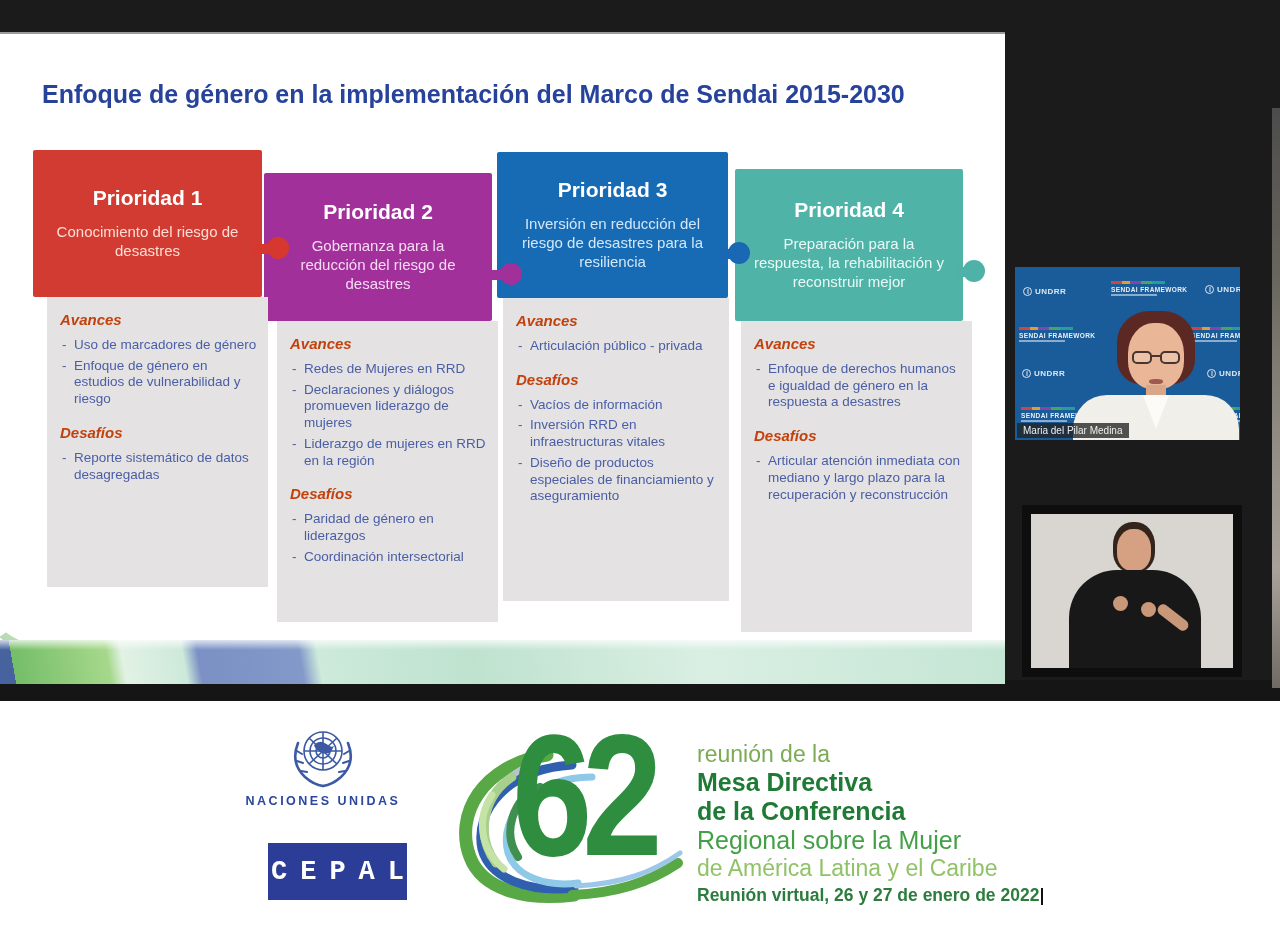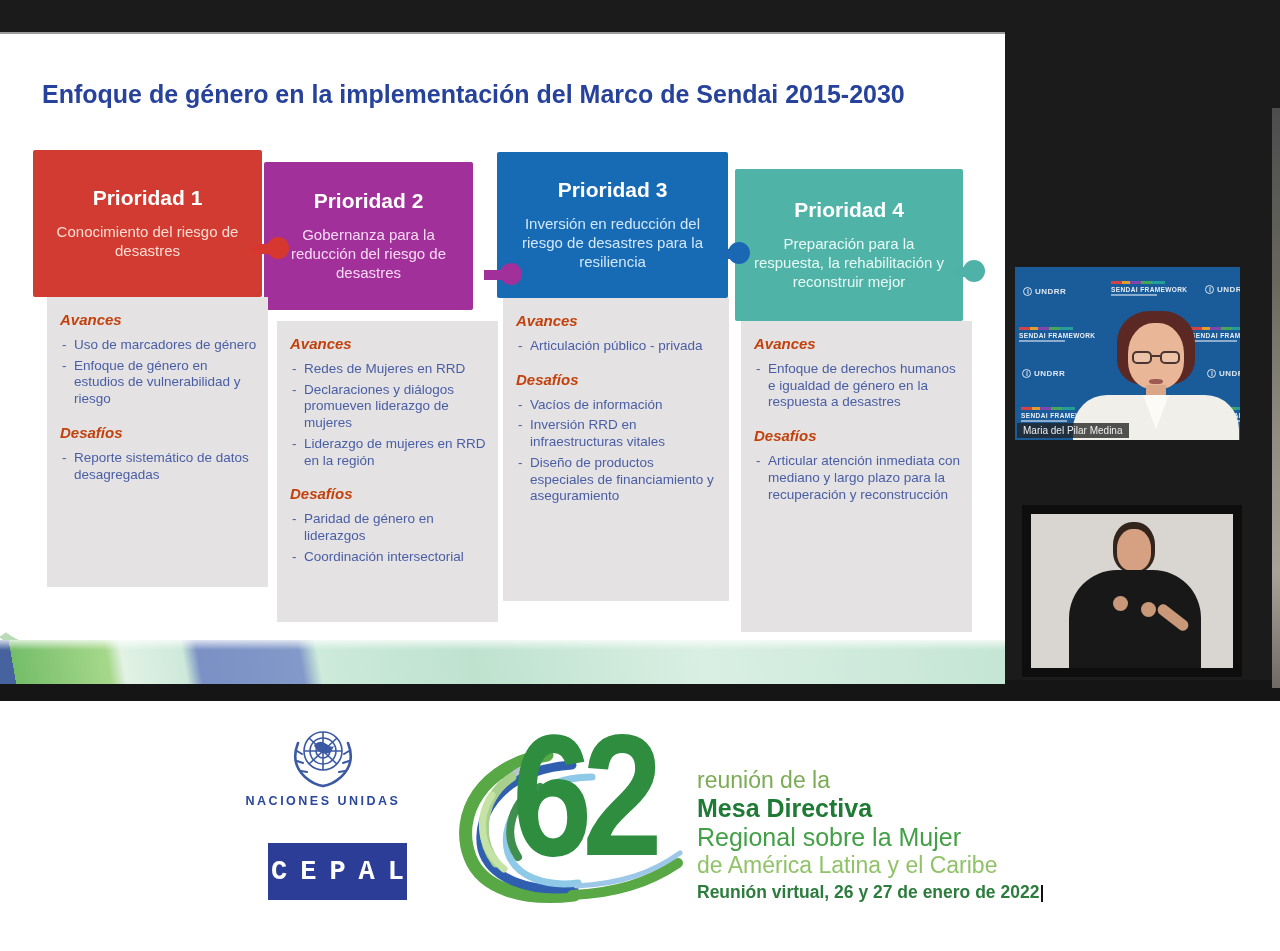--- a/index.html
+++ b/index.html
@@ -16,21 +16,21 @@
   
   .slide{position:absolute;left:0;top:32px;width:1005px;height:650px;background:#ffffff;border-top:2px solid #9c9c9c;}
   .slide-title{position:absolute;left:42px;top:46px;width:930px;font-size:25px;font-weight:bold;color:#27429b;}
 
   .card{position:absolute;border-radius:2px;display:flex;flex-direction:column;align-items:center;justify-content:center;
         text-align:center;padding:8px 14px;gap:13px;}
   .card-title{font-size:21px;font-weight:bold;color:#ffffff;}
   .card-sub{font-size:15px;line-height:1.25;}
   .p1{left:33px;top:116px;width:229px;height:147px;background:#d23b31;}
   .p1 .card-sub{color:#ffddd4;}
-  .p2{left:264px;top:128px;width:209px;height:148px;background:#a2309b;}
+  .p2{left:264px;top:139px;width:228px;height:148px;background:#a2309b;}
   .p2 .card-sub{color:#f6daf3;}
   .p3{left:497px;top:118px;width:231px;height:146px;background:#176bb4;}
   .p3 .card-sub{color:#d2e7f9;}
   .p4{left:735px;top:135px;width:228px;height:152px;background:#4fb3a8;}
   .p4 .card-sub{color:#eafaf6;}
 
   .panel{position:absolute;background:#e4e2e2;padding:14px 10px 10px 13px;}
   .c1p{left:47px;top:263px;width:221px;height:290px;}
   .c2p{left:277px;top:287px;width:221px;height:301px;}
   .c3p{left:503px;top:264px;width:226px;height:303px;}
@@ -111,21 +111,21 @@
   .un-emblem{position:absolute;left:288px;top:24px;}
   .un-label{position:absolute;left:228px;top:93px;width:190px;text-align:center;font-size:12.5px;font-weight:bold;
     color:#2b479e;letter-spacing:2.5px;}
   .cepal-box{position:absolute;left:268px;top:142px;width:139px;height:57px;background:#2b3d96;
     display:flex;align-items:center;justify-content:center;}
   .cepal-box span{color:#ffffff;font-size:27px;font-weight:bold;letter-spacing:13px;text-indent:13px;
     font-family:"Liberation Mono","DejaVu Sans Mono",monospace;}
   .swirl{position:absolute;left:452px;top:44px;}
   .big62{position:absolute;left:512px;top:8px;font-size:172px;line-height:1;font-weight:bold;color:#2e8d3f;
     letter-spacing:-12px;transform:scaleX(.84);transform-origin:left top;}
-  .conf-text{position:absolute;left:697px;top:66px;}
+  .conf-text{position:absolute;left:697px;top:40px;}
   .ct-l1{font-size:23px;color:#7bab54;line-height:27px;}
   .ct-l2,.ct-l3{font-size:25px;font-weight:bold;color:#1f7a35;line-height:29px;}
   .ct-l4{font-size:25px;font-weight:normal;color:#43a047;line-height:29px;}
   .ct-l5{font-size:23px;color:#90c268;line-height:27px;}
   .ct-l6{font-size:17.5px;font-weight:bold;color:#2c7c3d;line-height:25px;margin-top:1px;}
   .cursor{display:inline-block;width:2px;height:17px;background:#111;vertical-align:middle;margin-left:2px;}
 </style>
 </head>
 <body>
 
@@ -318,19 +318,20 @@
         <path d="M120,150 C164,148 196,138 226,118" stroke="#58a846" stroke-width="10"></path>
         <path d="M124,141 C168,139 200,128 228,108" stroke="#9cc7e8" stroke-width="5"></path>
       </g>
     </svg>
 
     <div class="big62">62</div>
 
     <div class="conf-text">
       <div class="ct-l1">reunión de la</div>
       <div class="ct-l2">Mesa Directiva</div>
+      <div class="ct-l3">de la Conferencia</div>
       <div class="ct-l4">Regional sobre la Mujer</div>
       <div class="ct-l5">de América Latina y el Caribe</div>
       <div class="ct-l6"><span>Reunión virtual, 26 y 27 de enero de 2022</span><span class="cursor"></span></div>
     </div>
   </div>
 
 </div>
 
 </body></html>

